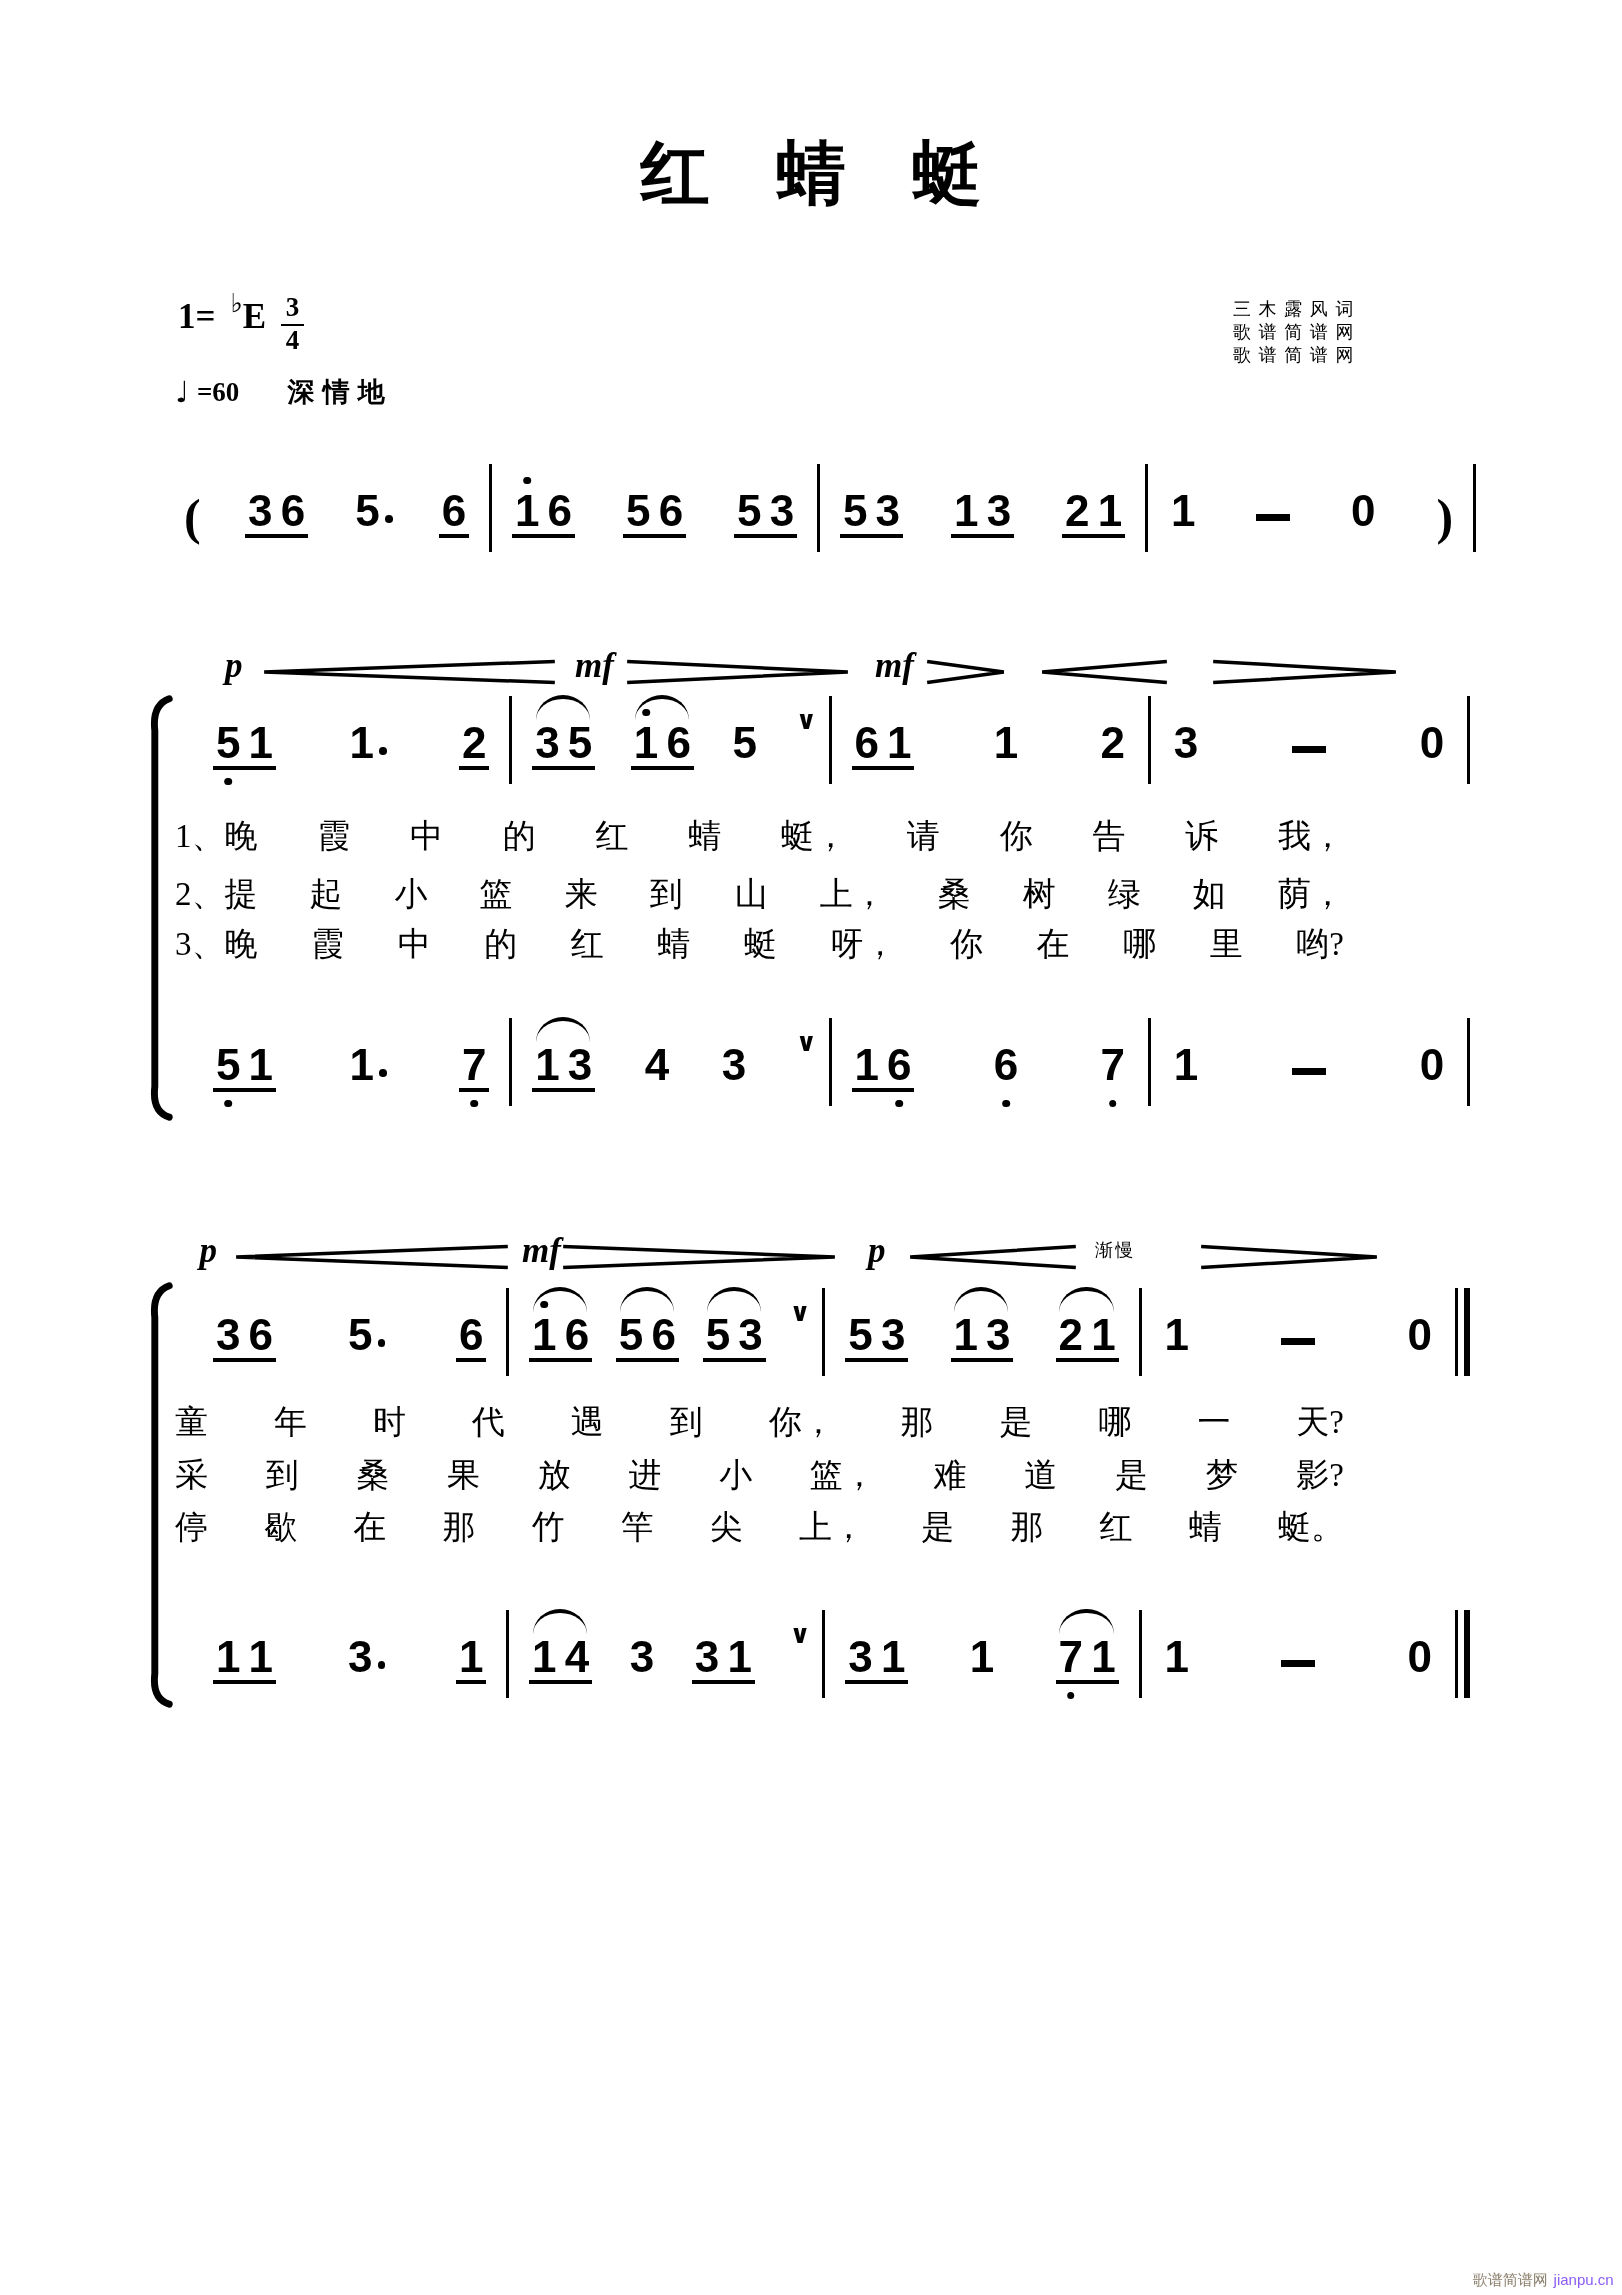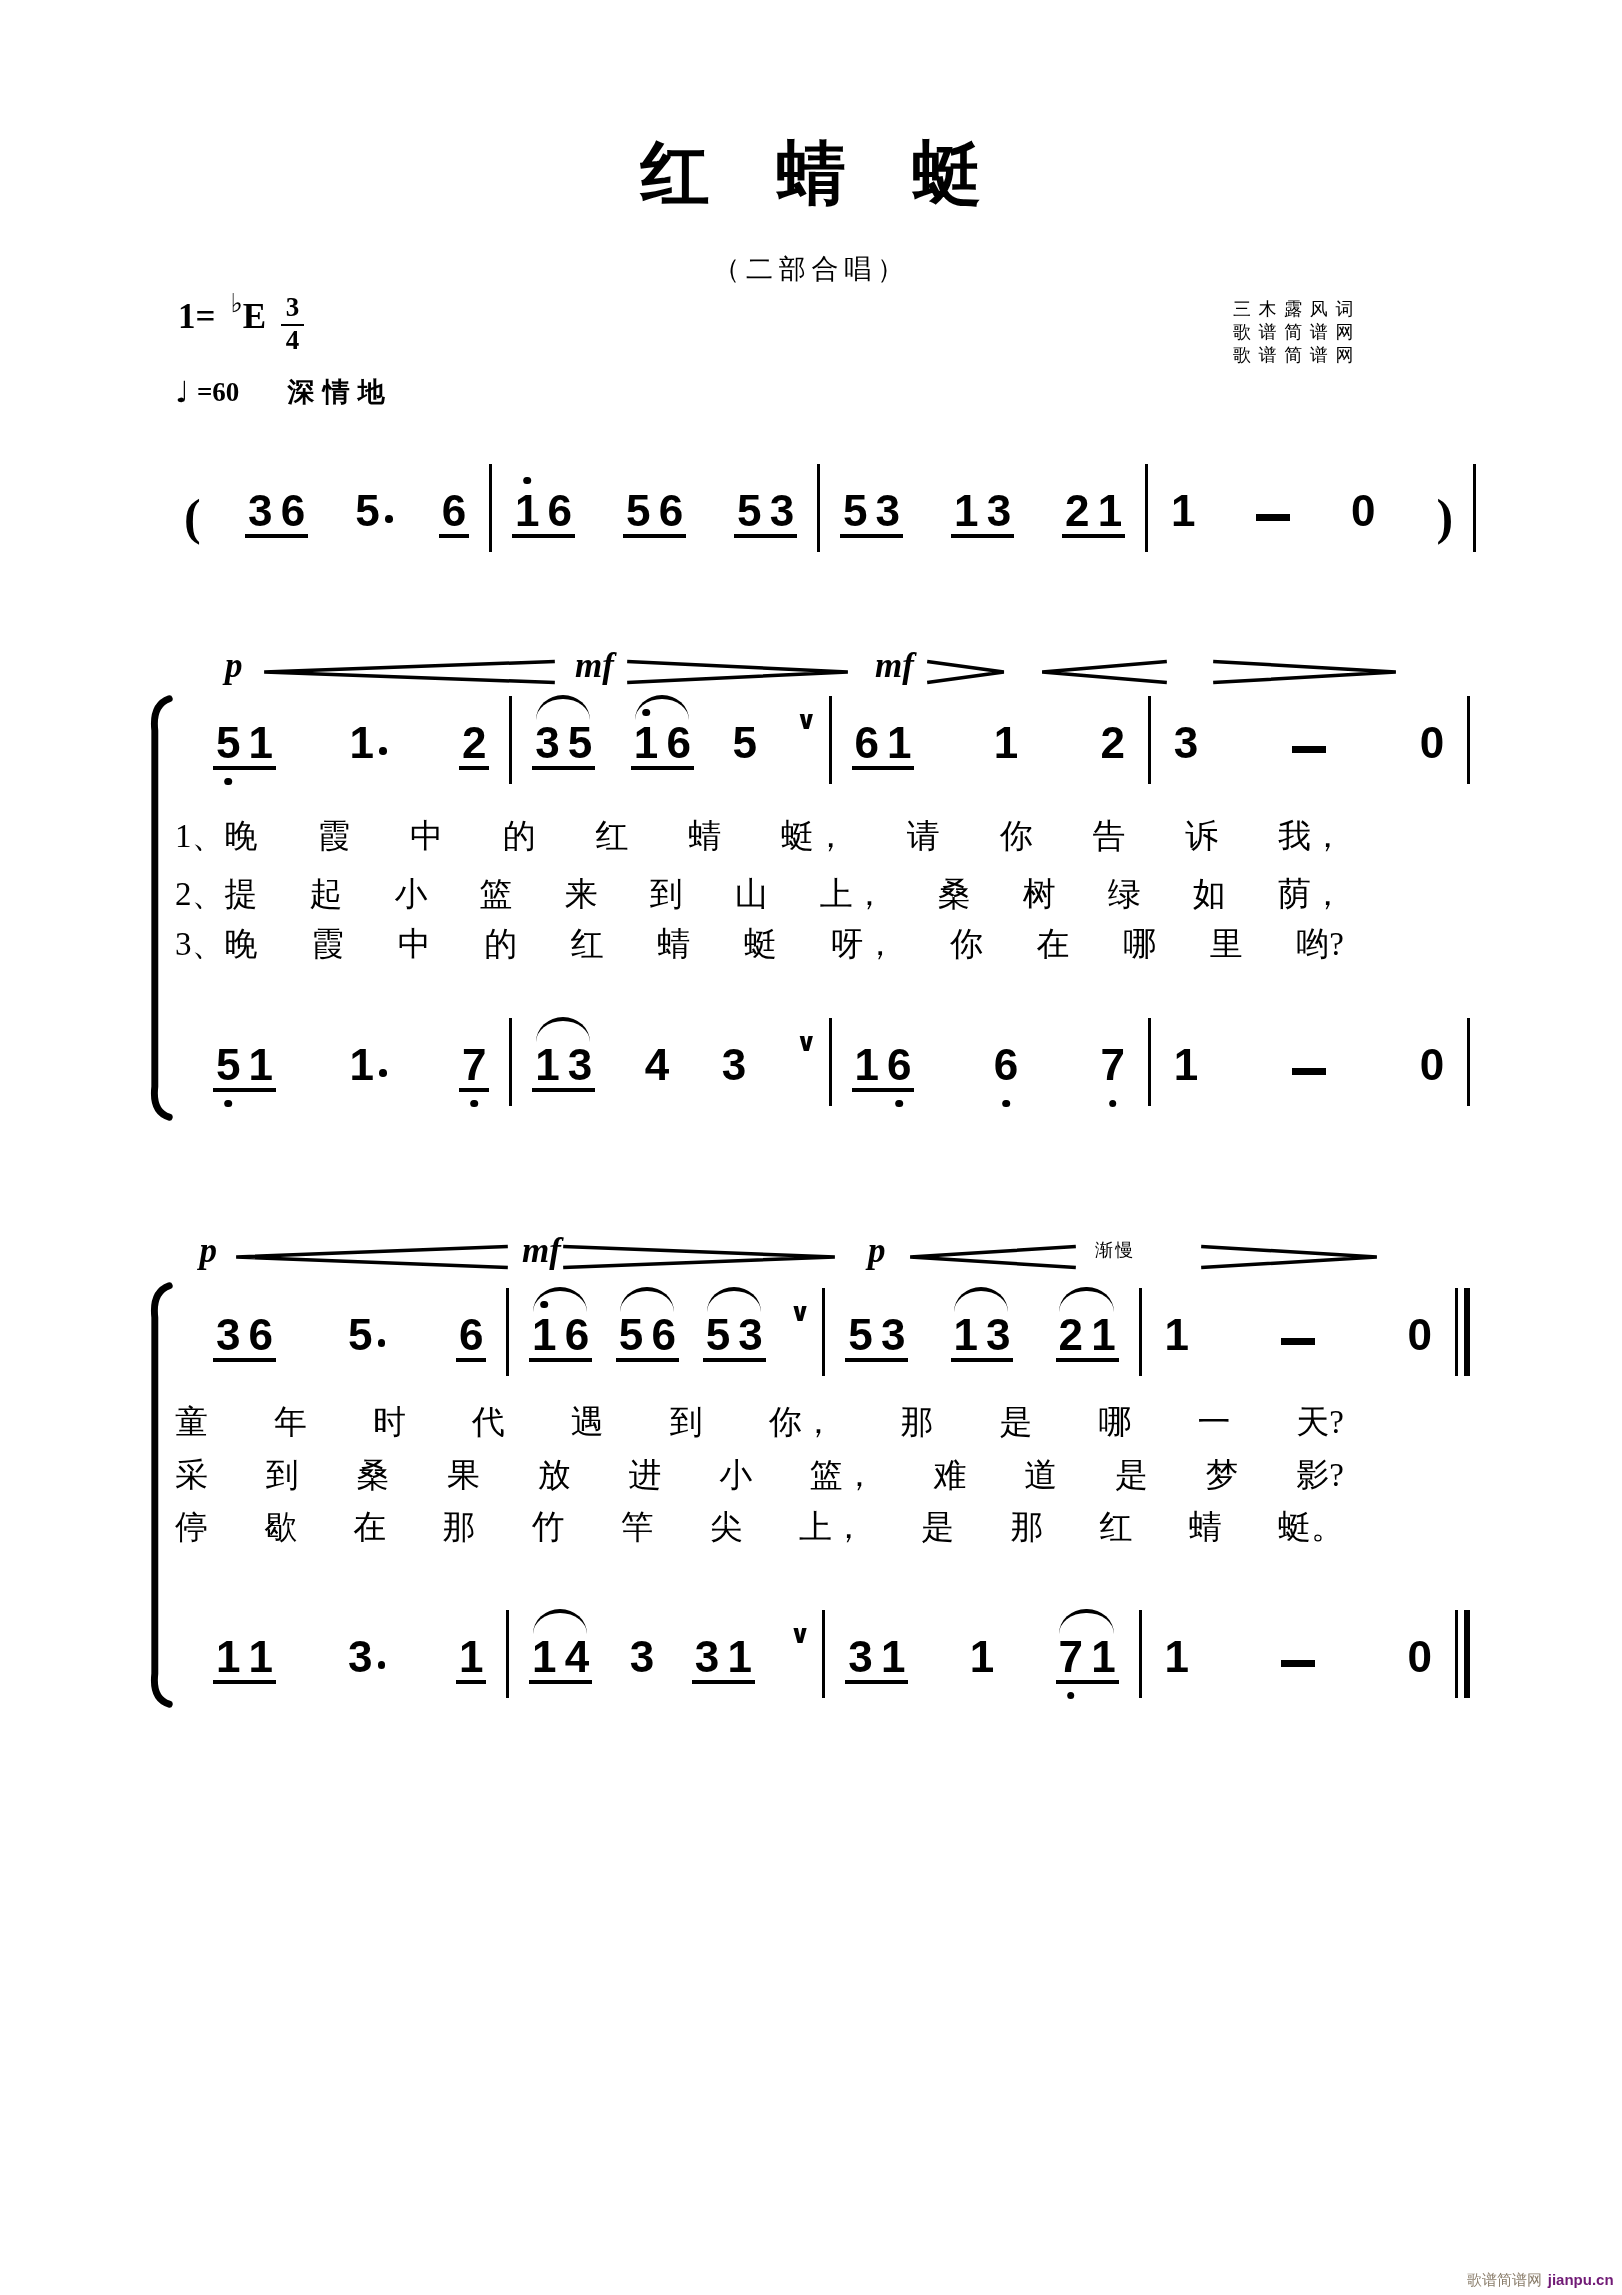--- a/index.html
+++ b/index.html
@@ -65,21 +65,20 @@
   .bracket { position:absolute; }
 
   .watermark { position:absolute; right:9.4px; bottom:4.7px; display:flex; gap:5.8px; align-items:baseline;
                font-family:"Liberation Sans", sans-serif; font-size:15px; }
 </style>
 </head>
 <body>
 
 <div class="page" id="page">
   <div class="title">红蜻蜓</div>
-  <div class="subtitle">（二部合唱）</div>
 
   <div class="keysig">
     <span style="display:flex;">1=</span>
       <span style="display:flex;align-items:flex-start;">
       <span class="flat">♭</span>
       <span>E</span>
     </span>
     <span class="meter">
       <span class="mt">3</span>
       <span class="mb">4</span>
@@ -93,21 +92,21 @@
   </div>
 
   <div class="credits">
     <div>三木露风词</div>
     <div>歌谱简谱网</div>
     <div>歌谱简谱网</div>
   </div>
 
   <div class="watermark">
     <span style="color: rgb(138, 125, 107); text-align: center;">歌谱简谱网</span>
-    <span style="font-weight: bold; color: #701a75;">jianpu.cn</span>
+    <span style="font-weight: normal; color: #8b5cf6;">jianpu.cn</span>
   </div>
 <div class="mline" style="left: 164px; top: 469px; width: 1312px;">
       <span class="measure">
         <span class="paren">(</span>
         <span class="grp beam">
           <span class="note"><span class="digit">3</span></span>
           <span class="note"><span class="digit">6</span></span>
         </span>
         <span class="grp">
           <span class="note aug"><span class="digit">5</span><span class="dot-aug"></span></span>

